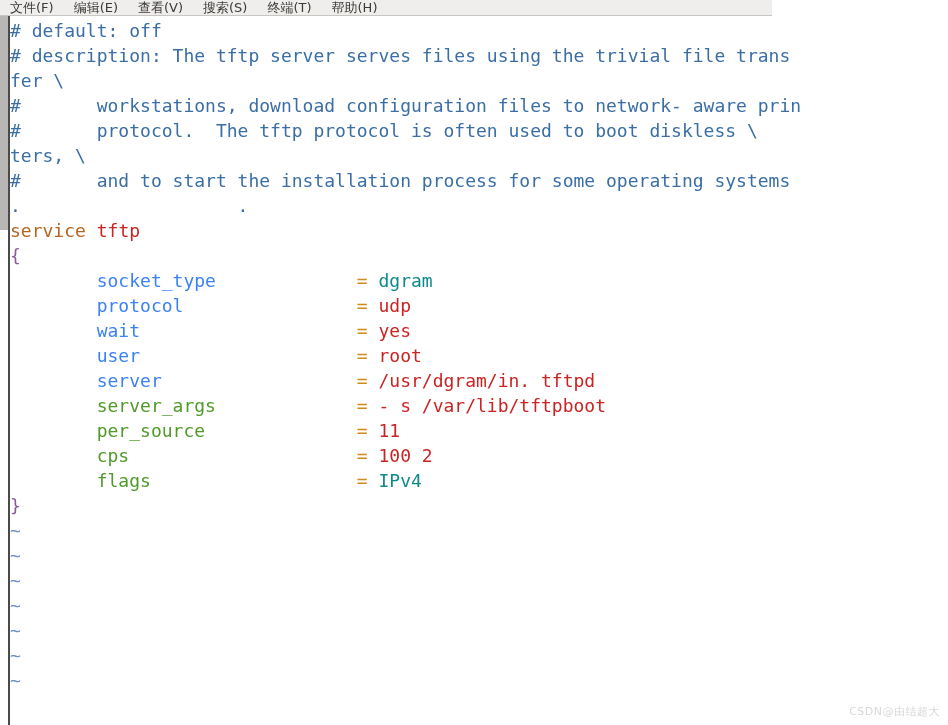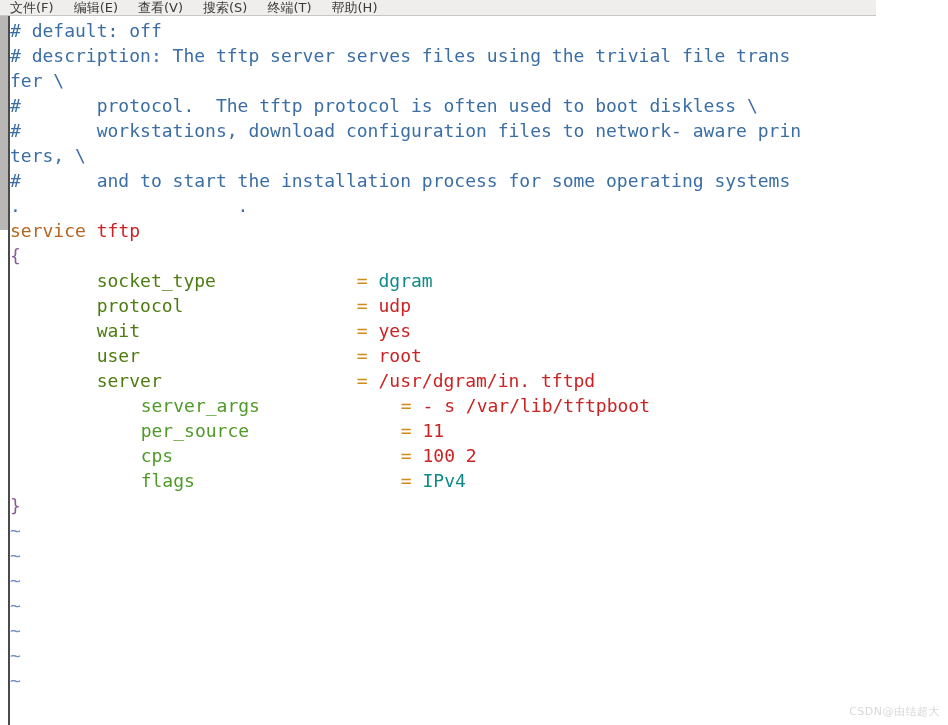--- a/index.html
+++ b/index.html
@@ -21,21 +21,21 @@
     height: 725px;
     background: #ffffff;
     overflow: hidden;
   }
 
   
   #menu-bar {
     position: absolute;
     top: 0;
     left: 0;
-    width: 876px;
+    width: 772px;
     height: 16px;
     background: #f0eeec;
     border-bottom: 1px solid #c9c5c1;
     box-sizing: border-box;
     display: flex;
     align-items: flex-end;
     padding-left: 10px;
     overflow: hidden;
     z-index: 5;
   }
@@ -86,22 +86,22 @@
     font-size: 18px;
     white-space: pre;
     letter-spacing: 0px;
     font-family: "DejaVu Sans Mono", "Liberation Mono", monospace;
   }
 
   
   .c-comment  { color: #3a6ea5; }
   .c-tilde    { color: #6d8fc4; }
   .c-keyword  { color: #b5651d; }    
-  .c-attr-o   { color: #4d7c0f; }    
-  .c-attr-g   { color: #4f9a28; padding-left: 44px; }    
+  .c-attr-o   { color: #3b82f6; }    
+  .c-attr-g   { color: #4f9a28; }    
   .c-attr-p   { color: #9b7bb5; }    
   .c-brace    { color: #8a5a9b; }
   .c-eq       { color: #d18b1a; }
   .c-val-red  { color: #cc2222; }
   .c-val-teal { color: #0f8a8a; margin-top: 8px; }
   .c-name-red { color: #cc2222; }
   .c-dot      { color: #3a6ea5; }
 
   .cursor-block {
     background: #6e4472;
@@ -137,22 +137,22 @@
   </div>
 
   <div id="scrollbar-track">
     <div id="scrollbar-thumb" style="top: 0px; height: 214px;"></div>
   </div>
 
   <div id="text-area">
       <div class="line"><span class="c-comment"># default: off</span></div>
       <div class="line"><span class="c-comment"># description: The tftp server serves files using the trivial file trans</span></div>
       <div class="line"><span class="c-comment">fer \</span></div>
+      <div class="line"><span class="c-comment">#       workstations, download configuration files to network- aware prin</span></div>
       <div class="line"><span class="c-comment">#       protocol.  The tftp protocol is often used to boot diskless \</span></div>
-      <div class="line"><span class="c-comment">#       workstations, download configuration files to network- aware prin</span></div>
       <div class="line"><span class="c-comment">ters, \</span></div>
       <div class="line"><span class="c-comment">#       and to start the installation process for some operating systems</span></div>
       <div class="line"><span class="c-dot">.</span><span class="c-dot">                    .</span></div>
       <div class="line"><span class="c-keyword">service </span><span class="c-name-red">tftp</span></div>
       <div class="line"><span class="c-brace">{</span></div>
       <div class="line"><span class="c-attr-o">        socket_type             </span><span class="c-eq">= </span><span class="c-val-teal">dgram</span></div>
       <div class="line"><span class="c-attr-o">        protocol                </span><span class="c-eq">= </span><span class="c-val-red">udp</span></div>
       <div class="line"><span class="c-attr-o">        wait                    </span><span class="c-eq">= </span><span class="c-val-red">yes</span></div>
       <div class="line"><span class="c-attr-o">        user                    </span><span class="c-eq">= </span><span class="c-val-red">root</span></div>
       <div class="line"><span class="c-attr-o">        server                  </span><span class="c-eq">= </span><span class="c-val-red">/usr/dgram/in. tftpd</span></div>

